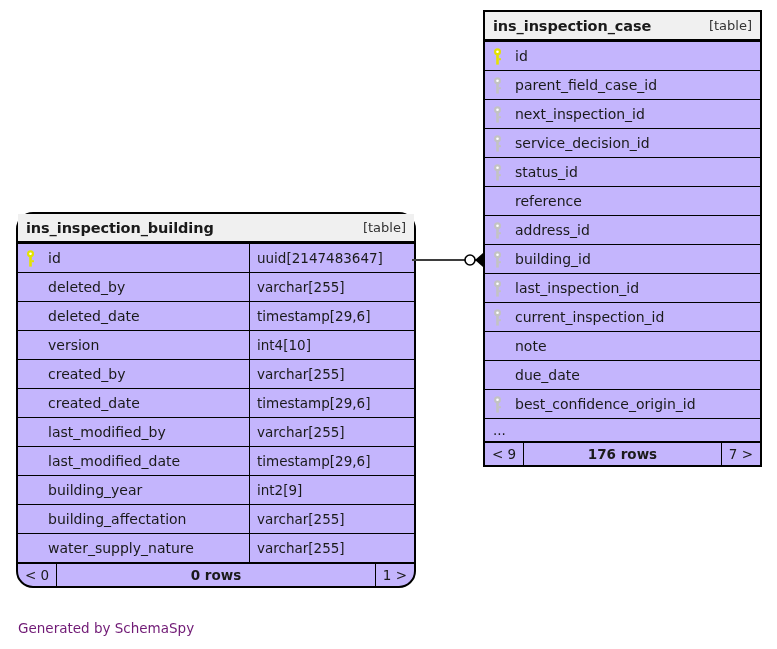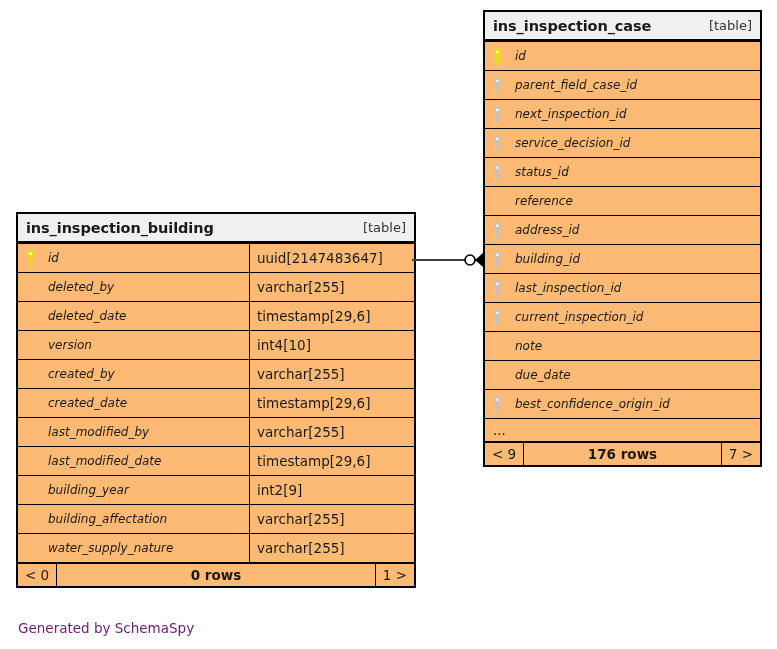--- a/index.html
+++ b/index.html
@@ -17,21 +17,21 @@
   }
 
   .diagram-canvas {
     position: absolute;
     inset: 0;
   }
 
   
   .er-table {
     position: absolute;
-    background: #fdba74;
+    background: #c4b5fd;
     border: 2px solid #000000;
     box-sizing: border-box;
   }
 
   .er-table-header {
     display: flex;
     align-items: center;
     justify-content: space-between;
     background: #f0f0f0;
     border-bottom: 2px solid #000000;
@@ -72,23 +72,22 @@
   .er-col-type {
     display: flex;
     align-items: center;
     flex: 0 0 auto;
     width: 165px;
     padding-left: 7px;
     border-left: 1px solid #000000;
     box-sizing: border-box;
   }
   .er-field-label {
-    font-size: 12px;
-    white-space: nowrap;
-    font-style: italic;
+    font-size: 14px;
+    white-space: nowrap;
   }
   .er-type-label {
     font-size: 13.5px;
     white-space: nowrap;
   }
 
   
   .key-slot {
     flex: 0 0 auto;
     width: 22px;
@@ -150,21 +149,21 @@
     font-size: 13.5px;
     color: #701a75;
     white-space: nowrap;
   }
 </style>
 </head>
 <body>
 
 <div class="diagram-canvas">
 
-  <div class="er-table" style="left:16px; top:212px; width:400px;">
+  <div class="er-table" style="left:16px; top:212px; width:400px;border-radius:17px;">
     <div class="er-table-header">
       <span class="er-table-name">ins_inspection_building</span>
       <span class="er-table-kind">[table]</span>
     </div>
 
     <div class="er-row">
       <div class="er-col-name">
         <span class="key-slot">
           <svg class="key-icon" width="9" height="17" viewBox="0 0 9 17" aria-hidden="true">
             <circle cx="4.5" cy="3.7" r="3.5" fill="#e3e300"></circle>

